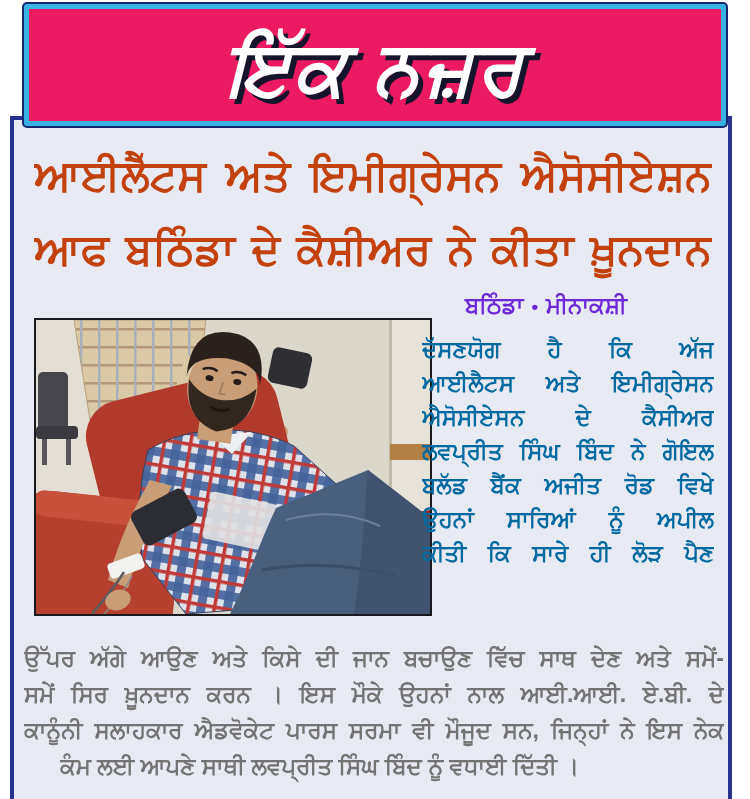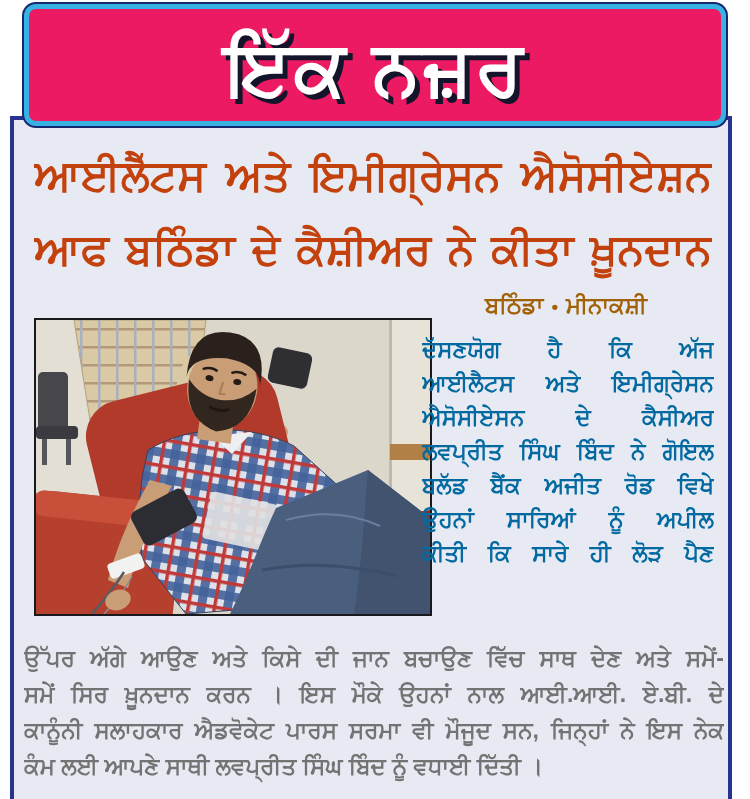--- a/index.html
+++ b/index.html
@@ -11,62 +11,63 @@
   
   .frame{
     position:absolute;left:10px;top:116px;width:722px;height:700px;
     box-sizing:border-box;border:4px solid #27338F;background:#E8EAF3;
     z-index:1;
   }
   .frame-inner{position:relative;width:100%;height:100%;}
   
   .banner{
     position:absolute;left:24px;top:4px;width:702px;height:122px;
-    box-sizing:border-box;border:5px solid #38B2E2;border-radius:12px;
+    box-sizing:border-box;border:5px solid #38B2E2;border-radius:3px;
     background:#EC1A63;box-shadow:0 0 0 2px #18286E;
     display:flex;align-items:center;justify-content:center;z-index:3;
     overflow:hidden;
+    font-style:italic;
   }
   .banner-title{
     color:#ffffff;font-size:76px;font-weight:800;letter-spacing:3px;
     text-shadow:5px 5px 0 #14142B;white-space:nowrap;line-height:1;
     padding-top:6px;
   }
   
   .headline{position:absolute;left:20px;top:20px;right:16px;color:#c2410c;}
   .headline .hl{
     font-size:43px;font-weight:800;height:74px;line-height:70px;
     text-align:justify;text-align-last:justify;white-space:nowrap;
     overflow:hidden;
   }
   
   .byline{
-    position:absolute;left:406px;top:172px;width:292px;text-align:center;
-    font-size:23px;font-weight:800;color:#a16207;white-space:nowrap;overflow:hidden;
+    position:absolute;left:386px;top:172px;width:292px;text-align:center;
+    font-size:23px;font-weight:800;color:#6d28d9;white-space:nowrap;overflow:hidden;
   }
   .byline .sep{margin:0 8px;font-size:19px;}
   
   .photo{
     position:absolute;left:20px;top:198px;width:394px;height:294px;
     border:2px solid #1A1A1E;background:#DCD7CB;
   }
   .photo svg{display:block;width:100%;height:100%;}
   
   .column{position:absolute;left:408px;top:212px;width:292px;color:#0369a1;}
   .column .bl{
     font-size:23px;font-weight:600;height:34px;line-height:34px;
     text-align:justify;text-align-last:justify;white-space:nowrap;overflow:hidden;
   }
   
   .bottom{position:absolute;left:10px;top:520px;width:700px;color:#737373;}
   .bottom .bl{
     font-size:23px;font-weight:600;height:36px;line-height:36px;
     text-align:justify;text-align-last:justify;white-space:nowrap;overflow:hidden;
   }
-  .bottom .bl.last{text-align-last:left;}
+  .bottom .bl.last{text-align-last:left;margin-left:36px;}
 </style>
 </head>
 <body>
 
 <div class="banner">
   <div class="banner-title">ਇੱਕ ਨਜ਼ਰ</div>
 </div>
 
 <div class="frame">
   <div class="frame-inner">

